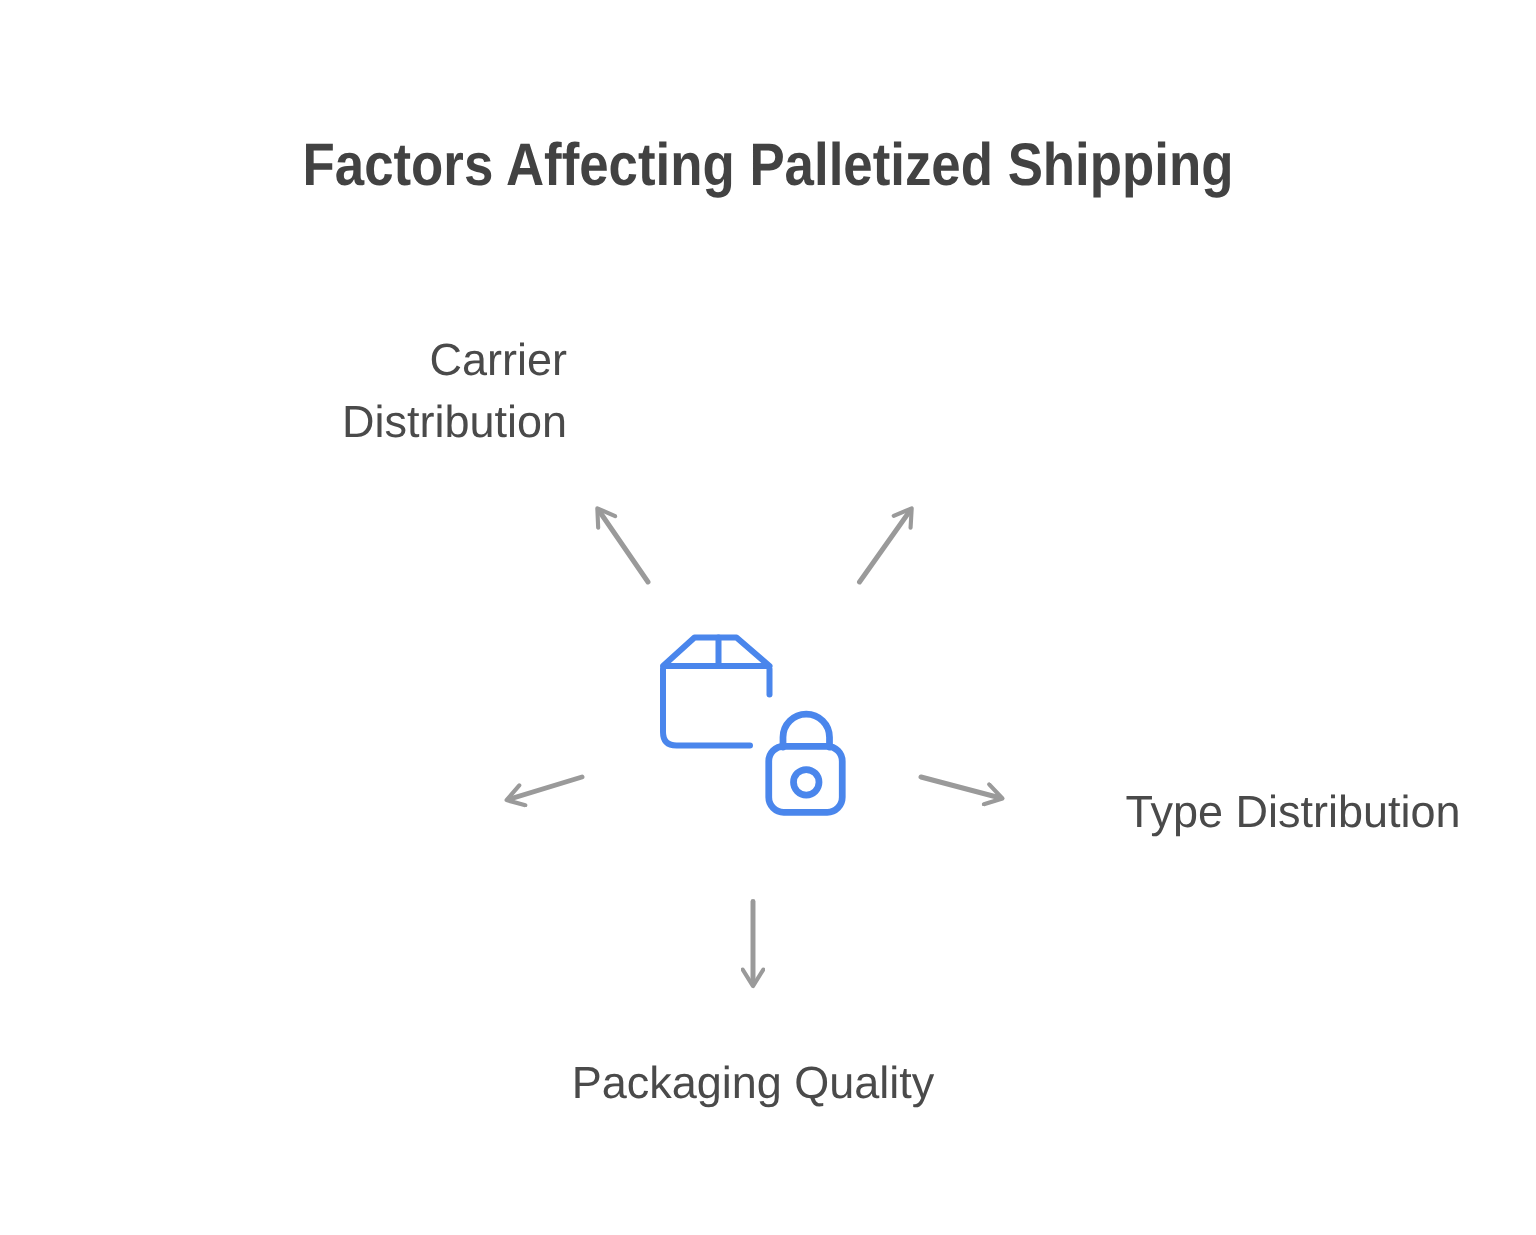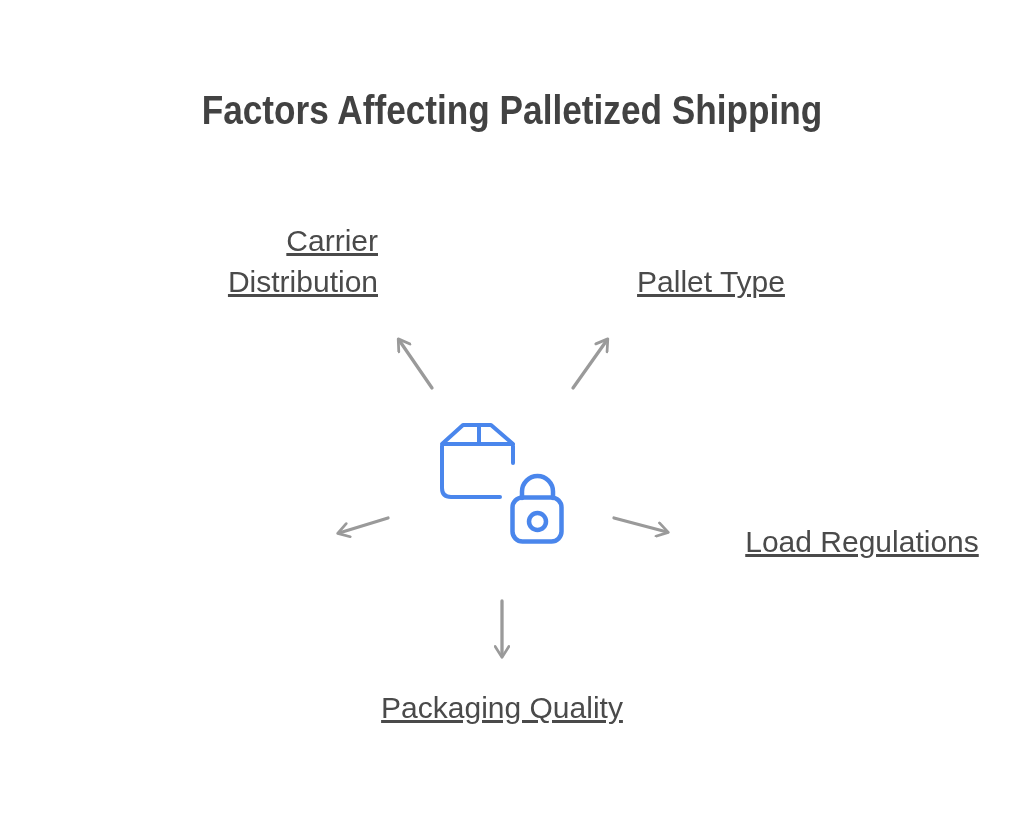--- a/index.html
+++ b/index.html
@@ -21,51 +21,48 @@
     text-align:center;
     font-size:40px;font-weight:700;color:var(--title-text);
     transform:scaleX(0.88);transform-origin:50% 50%;
     white-space:nowrap;
   }
   .factor{
     position:absolute;
     font-size:30px;line-height:41px;color:var(--label-text);
     white-space:nowrap;
   }
-  .factor span{display:block;text-decoration:underline;}
+  .factor span{display:block;}
   .factor--carrier{right:646px;top:220px;text-align:right;}
   .factor--pallet{left:711px;top:261px;transform:translateX(-50%);text-align:center;}
   .factor--freight{right:746px;top:500px;text-align:right;}
   .factor--load{left:862px;top:521px;transform:translateX(-50%);text-align:center;}
-  .factor--packaging{left:502px;top:687px;transform:translateX(-50%);text-align:right;}
+  .factor--packaging{left:502px;top:702px;transform:translateX(-50%);text-align:right;}
   svg.overlay{position:absolute;left:0;top:0;width:1024px;height:823px;}
   .arrow-stroke{stroke:var(--arrow-gray);fill:none;stroke-width:3.3;stroke-linecap:round;stroke-linejoin:round;}
   .arrowhead-stroke{stroke:var(--arrow-gray);fill:none;stroke-width:2;stroke-linecap:round;stroke-linejoin:round;}
   .box-stroke{stroke:var(--icon-blue);fill:none;stroke-width:4;stroke-linecap:round;stroke-linejoin:round;}
   .lock-stroke{stroke:var(--icon-blue);fill:none;stroke-width:4.5;stroke-linecap:round;stroke-linejoin:round;}
 </style>
 </head>
 <body>
 
 <div class="canvas">
 
   <h1 class="diagram-title">Factors Affecting Palletized Shipping</h1>
 
   <div class="factor factor--carrier">
     <span>Carrier</span>
     <span>Distribution</span>
   </div>
 
-  <div class="factor factor--pallet">
-    <span>Pallet Type</span>
-  </div>
 
 
   <div class="factor factor--load">
-    <span>Load Regulations</span>
+    <span>Type Distribution</span>
   </div>
 
   <div class="factor factor--packaging">
     <span>Packaging Quality</span>
   </div>
 
   <svg class="overlay" viewBox="0 0 1024 823" aria-hidden="true">
     <defs>
       <marker id="arrowhead" viewBox="0 0 12 12" refX="9" refY="6" markerWidth="5" markerHeight="5" orient="auto-start-reverse">
         <path class="arrowhead-stroke" d="M2,1 L10,6 L2,11"></path>

